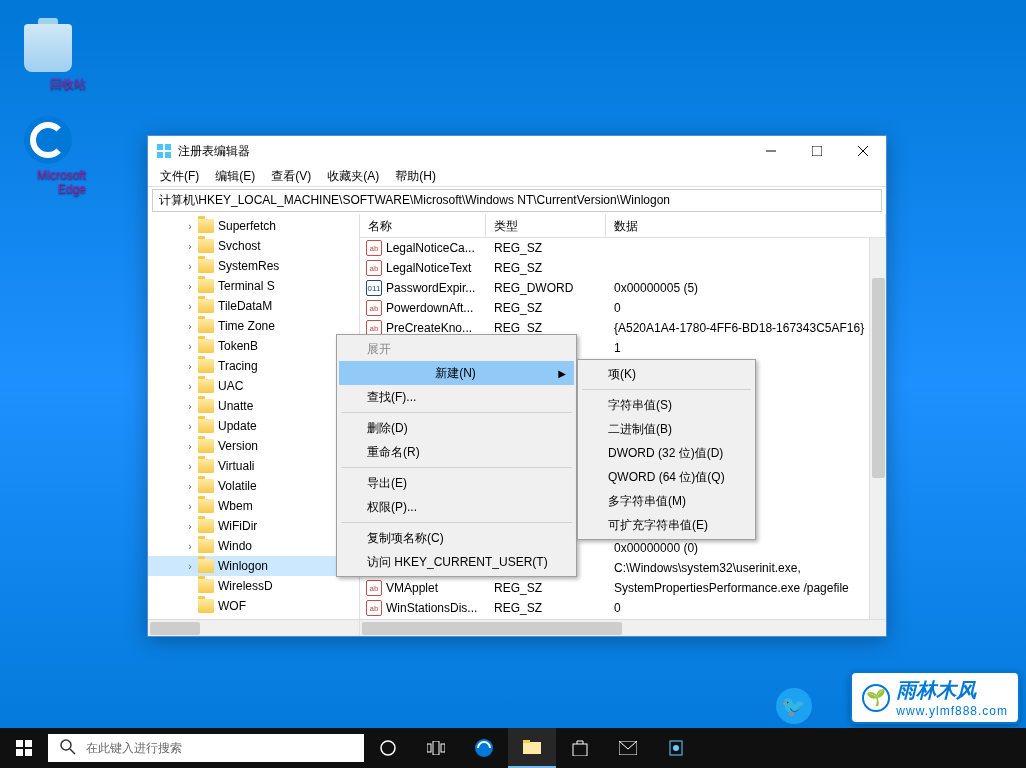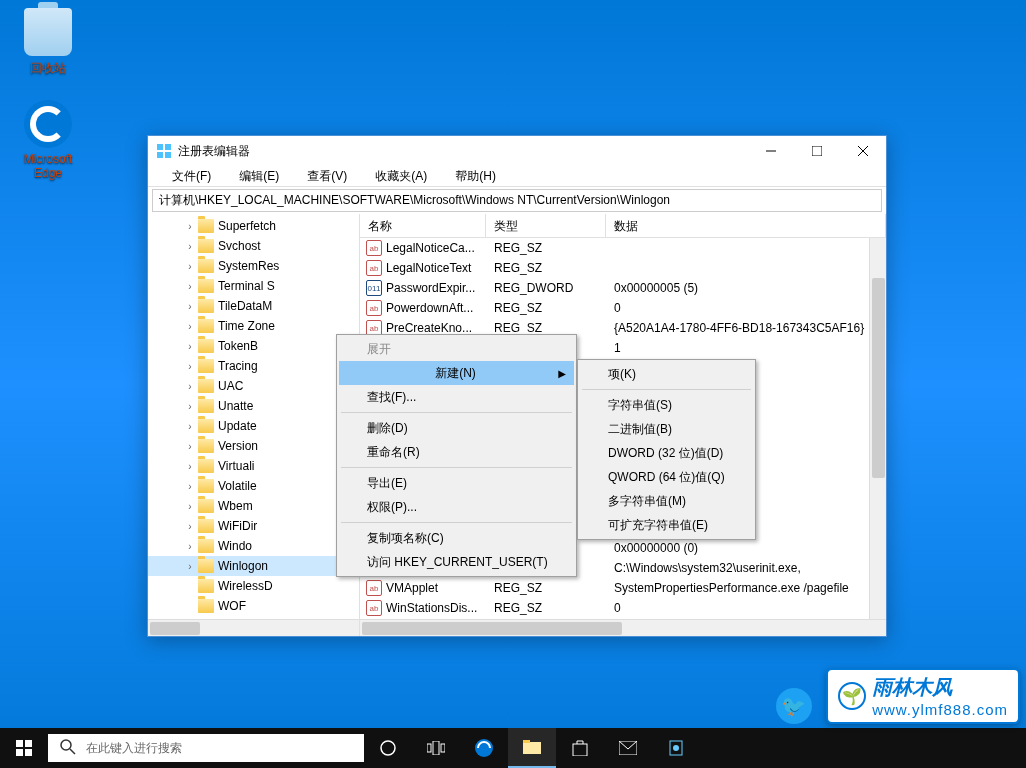--- a/index.html
+++ b/index.html
@@ -1,37 +1,37 @@
 <!DOCTYPE html>
 <html><head>
 <meta charset="utf-8">
 <style>
 * { margin:0; padding:0; box-sizing:border-box; font-family:"Microsoft YaHei","Segoe UI",Tahoma,sans-serif; font-size:12px; }
 body { width:1026px; height:768px; background:linear-gradient(180deg,#0078d7 0%,#1e90ff 50%,#0078d7 100%); overflow:hidden; position:relative; }
 
 
-.desktop-icon { position:absolute; width:76px; text-align:center; color:#c2410c; text-shadow:0 1px 2px rgba(0,0,0,.8); cursor:pointer; }
+.desktop-icon { position:absolute; width:76px; text-align:right; color:#a21caf; text-shadow:0 1px 2px rgba(0,0,0,.8); cursor:pointer;margin-top:16px; }
 .desktop-icon .ico { width:48px; height:48px; margin:0 auto 4px; }
 .recycle { left:10px; top:8px; }
 .recycle .ico { background:linear-gradient(180deg,#d0e8f8,#a0d0f0); border-radius:4px 4px 8px 8px; position:relative; }
 .recycle .ico::before { content:""; position:absolute; top:-6px; left:14px; width:20px; height:6px; background:#a0d0f0; border-radius:3px 3px 0 0; }
 .edge-icon { left:10px; top:100px; }
 .edge-icon .ico { background:#0078d7; border-radius:50%; position:relative; overflow:hidden; }
 .edge-icon .ico::before { content:""; position:absolute; inset:6px; border:6px solid #fff; border-radius:50%; border-right-color:transparent; }
 
 
 .window { position:absolute; left:147px; top:135px; width:740px; height:502px; background:#fff; border:1px solid #4a90d9; box-shadow:0 4px 20px rgba(0,0,0,.3); display:flex; flex-direction:column; }
 .titlebar { height:30px; background:#fff; display:flex; align-items:center; padding:0 0 0 8px; }
 .titlebar .appicon { width:16px; height:16px; margin-right:6px; }
 .titlebar .title { flex:1; font-size:12px; }
 .winbtns { display:flex; }
 .winbtn { width:46px; height:30px; display:flex; align-items:center; justify-content:center; cursor:pointer; }
 
 .menubar { height:21px; display:flex; align-items:center; padding:0 4px; border-bottom:1px solid #e0e0e0; }
-.menubar span { padding:2px 8px; cursor:pointer;margin-left:12px; }
+.menubar span { padding:2px 8px; cursor:pointer; }
 
 .addressbar { height:23px; border:1px solid #ccc; margin:2px 4px; padding:2px 6px; background:#fff; display:flex; align-items:center; overflow:hidden; white-space:nowrap; }
 
 .body { flex:1; display:flex; overflow:hidden; }
 .tree-pane { width:212px; border-right:1px solid #e0e0e0; overflow:hidden; position:relative; background:#fff; }
 .tree { padding:2px 0 0 0; overflow:hidden; }
 .tree-row { height:20px; display:flex; align-items:center; padding-left:36px; white-space:nowrap; cursor:pointer; }
 .tree-row.sel { background:#cce8ff; }
 .tree-row .expander { width:12px; text-align:center; color:#666; margin-right:2px; font-size:10px; }
 .tree-row .folder { width:16px; height:14px; background:linear-gradient(180deg,#ffe9a6,#f7ca4d); border-radius:1px; margin-right:4px; flex-shrink:0; position:relative; }
@@ -70,21 +70,21 @@
 .search { width:316px; height:28px; background:#fff; display:flex; align-items:center; padding:0 12px; color:#666; cursor:text; }
 .search .sicon { margin-right:10px; color:#333; }
 .tbicons { display:flex; height:40px; }
 .tbicon { width:48px; height:40px; display:flex; align-items:center; justify-content:center; color:#fff; cursor:pointer; }
 .tbicon.active { border-bottom:2px solid #76b9ed; background:#272727; }
 
 
 .watermark { position:absolute; right:6px; bottom:44px; background:#fff; border:2px solid #0078d7; border-radius:6px; padding:4px 10px; display:flex; align-items:center; gap:6px; box-shadow:0 2px 6px rgba(0,0,0,.3); z-index:50; }
 .watermark .logo { width:28px; height:28px; border:2px solid #0078d7; border-radius:50%; display:flex; align-items:center; justify-content:center; color:#2e7d32; font-size:16px; }
 .watermark .txt1 { font-size:20px; font-weight:bold; color:#0078d7; font-style:italic; }
-.watermark .url { font-size:15px; color:#0078d7; letter-spacing:1px; }
+.watermark .url { font-size:12px; color:#0078d7; letter-spacing:1px; }
 .twitter-ico { position:absolute; right:214px; bottom:44px; width:36px; height:36px; background:#1da1f2; border-radius:50%; display:flex; align-items:center; justify-content:center; color:#fff; font-size:20px; z-index:49; }
 </style>
 </head>
 <body>
 
 <div class="desktop-icon recycle">
   <div class="ico"></div>
   <div>回收站</div>
 </div>
 <div class="desktop-icon edge-icon">

